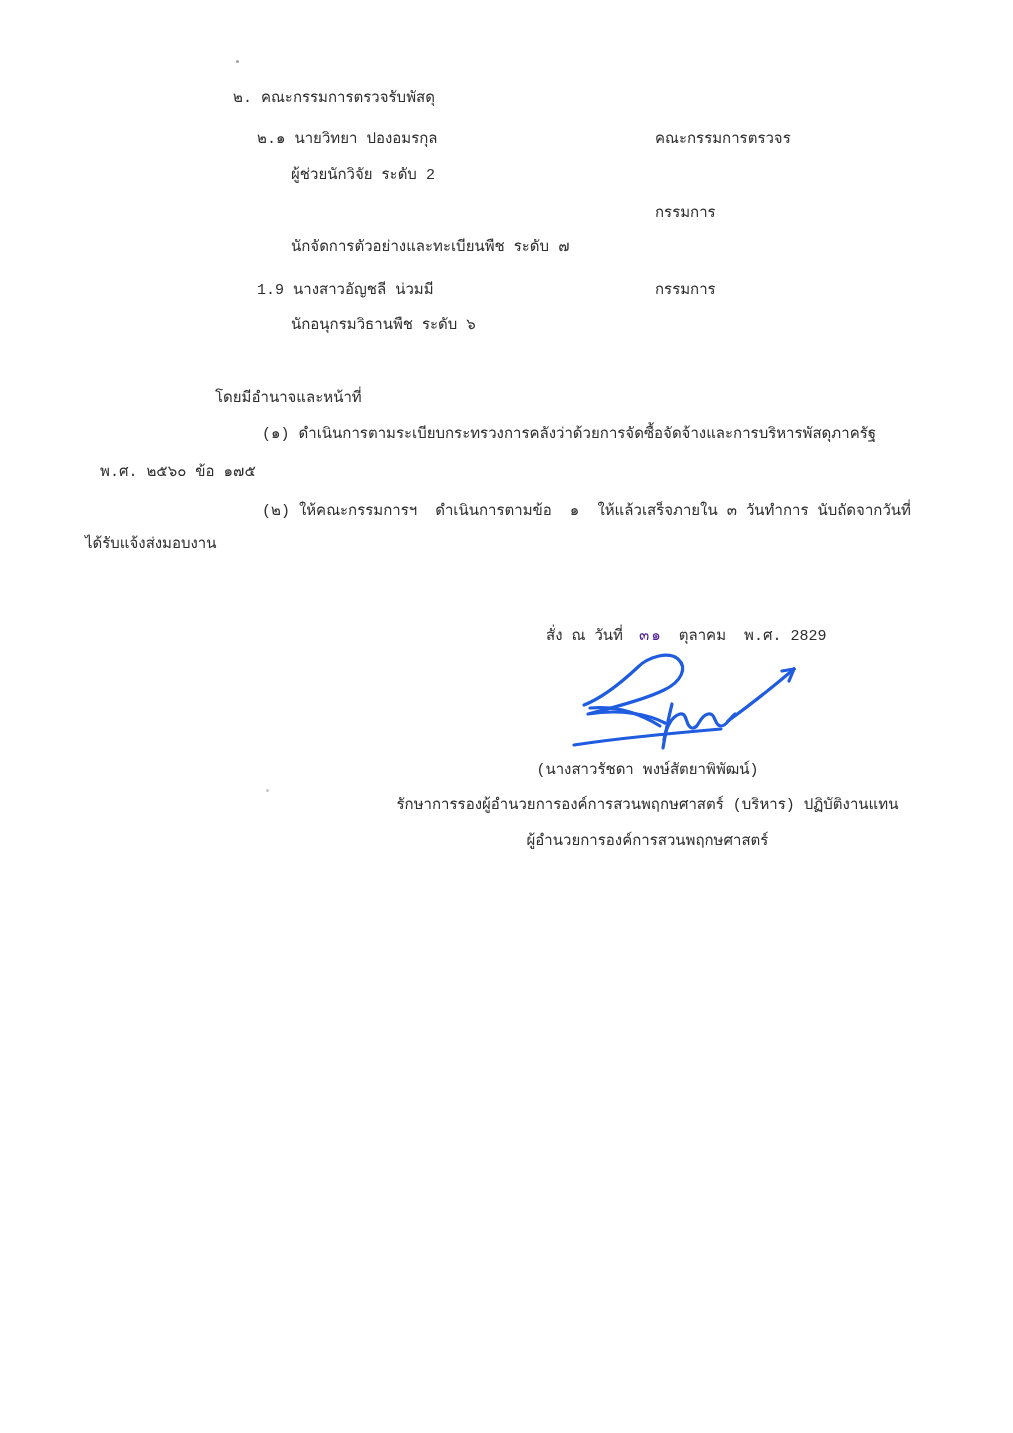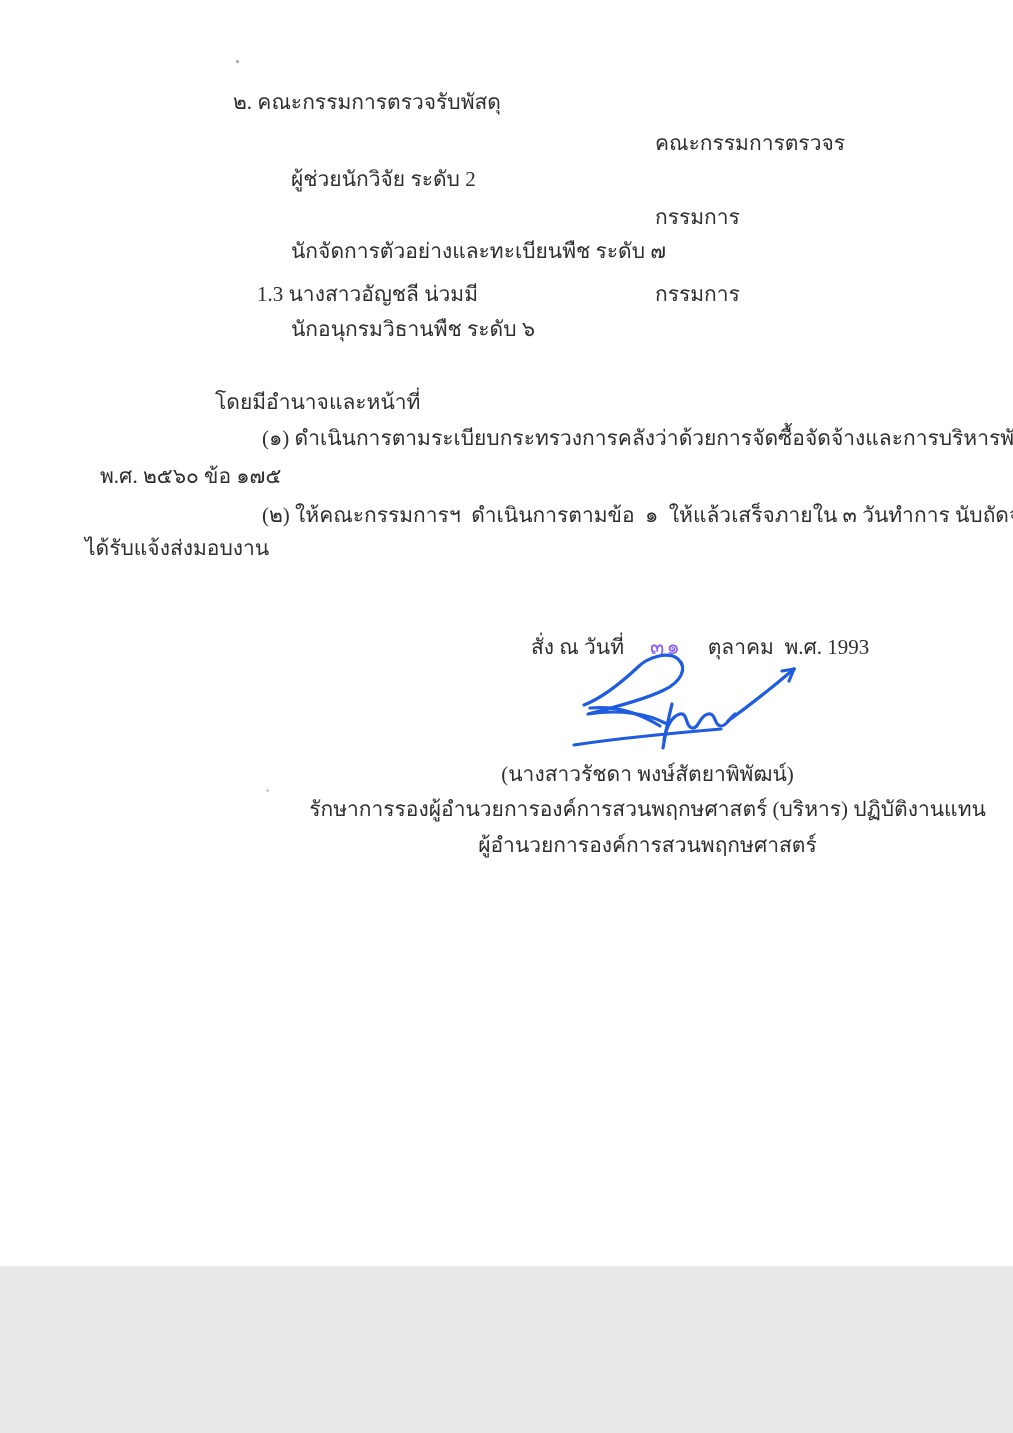--- a/index.html
+++ b/index.html
@@ -1,40 +1,40 @@
 <!DOCTYPE html>
 <html><head>
 <meta charset="utf-8">
 <style>
   html, body { margin: 0; padding: 0; background: #e8e8e8; }
   .page {
     position: relative;
     width: 1013px;
-    height: 1266px;
+    height: 1433px;
     margin: 0 auto;
     background: #ffffff;
-    font-family: Liberation Serif, serif;
-    font-size: 21px;
+    font-family: Liberation Mono, monospace;
+    font-size: 15px;
     color: #2e2e2e;
     overflow: hidden;
   }
   .line {
     position: absolute;
     white-space: pre;
     line-height: 1.2;
   }
   .centered-block {
     position: absolute;
     left: 285px;
     width: 725px;
     text-align: center;
   }
   .date-day {
-    color: #8b5cf6;
-    margin: 0 26px;
+    color: #4c1d95;
+    margin: 0 16px;
     letter-spacing: 2px;
   }
   .sig-wrap {
     position: absolute;
     left: 568px;
     top: 648px;
     width: 250px;
     height: 110px;
   }
   .dot {
@@ -49,38 +49,39 @@
 </head>
 <body>
 
 <div class="page">
 
   <div class="dot" style="left:236px; top:60px;"></div>
   <div class="dot" style="left:266px; top:789px; opacity:0.5;"></div>
 
   <div class="line" style="left:233px; top:90px;">๒. คณะกรรมการตรวจรับพัสดุ</div>
 
+  <div class="line" style="left:257px; top:131px;">๒.๑ นายวิทยา ปองอมรกุล</div>
   <div class="line" style="left:655px; top:131px;">คณะกรรมการตรวจร</div>
   <div class="line" style="left:291px; top:167px;">ผู้ช่วยนักวิจัย ระดับ 2</div>
 
   <div class="line" style="left:655px; top:205px;">กรรมการ</div>
   <div class="line" style="left:291px; top:239px;">นักจัดการตัวอย่างและทะเบียนพืช ระดับ ๗</div>
 
-  <div class="line" style="left:257px; top:282px;">1.3 นางสาวอัญชลี น่วมมี</div>
+  <div class="line" style="left:257px; top:282px;">1.9 นางสาวอัญชลี น่วมมี</div>
   <div class="line" style="left:655px; top:282px;">กรรมการ</div>
   <div class="line" style="left:291px; top:317px;">นักอนุกรมวิธานพืช ระดับ ๖</div>
 
   <div class="line" style="left:215px; top:390px;">โดยมีอำนาจและหน้าที่</div>
   <div class="line" style="left:262px; top:426px;">(๑) ดำเนินการตามระเบียบกระทรวงการคลังว่าด้วยการจัดซื้อจัดจ้างและการบริหารพัสดุภาครัฐ</div>
   <div class="line" style="left:100px; top:464px;">พ.ศ. ๒๕๖๐ ข้อ ๑๗๕</div>
   <div class="line" style="left:262px; top:503px;">(๒) ให้คณะกรรมการฯ  ดำเนินการตามข้อ  ๑  ให้แล้วเสร็จภายใน ๓ วันทำการ นับถัดจากวันที่</div>
   <div class="line" style="left:85px; top:536px;">ได้รับแจ้งส่งมอบงาน</div>
 
   <div class="line" style="left:510px; top:610px;">
-    <span>สั่ง ณ วันที่</span><span class="date-day">๓๑</span><span>ตุลาคม  พ.ศ. 1993</span>
+    <span>สั่ง ณ วันที่</span><span class="date-day">๓๑</span><span>ตุลาคม  พ.ศ. 2829</span>
   </div>
 
   <div class="sig-wrap">
     <svg width="250" height="110" viewBox="0 0 250 110" fill="none" xmlns="http://www.w3.org/2000/svg">
       <g stroke="#1f5ce0" stroke-width="3.2" stroke-linecap="round" stroke-linejoin="round" fill="none">
         <path d="M16,57 C34,50 54,34 70,19 C80,9 100,3 110,11 C120,20 113,34 96,42 C80,50 52,58 20,66 C52,61 80,66 97,75"></path>
         <path d="M22,60 C46,58 70,64 92,78"></path>
         <path d="M104,56 C100,72 97,88 95,100"></path>
         <path d="M96,92 C98,79 104,68 112,66 C120,64 117,79 124,80 C131,81 131,68 140,66 C148,64 146,78 153,78 C159,78 161,70 167,66"></path>
         <path d="M160,73 C182,57 206,38 226,21"></path>

